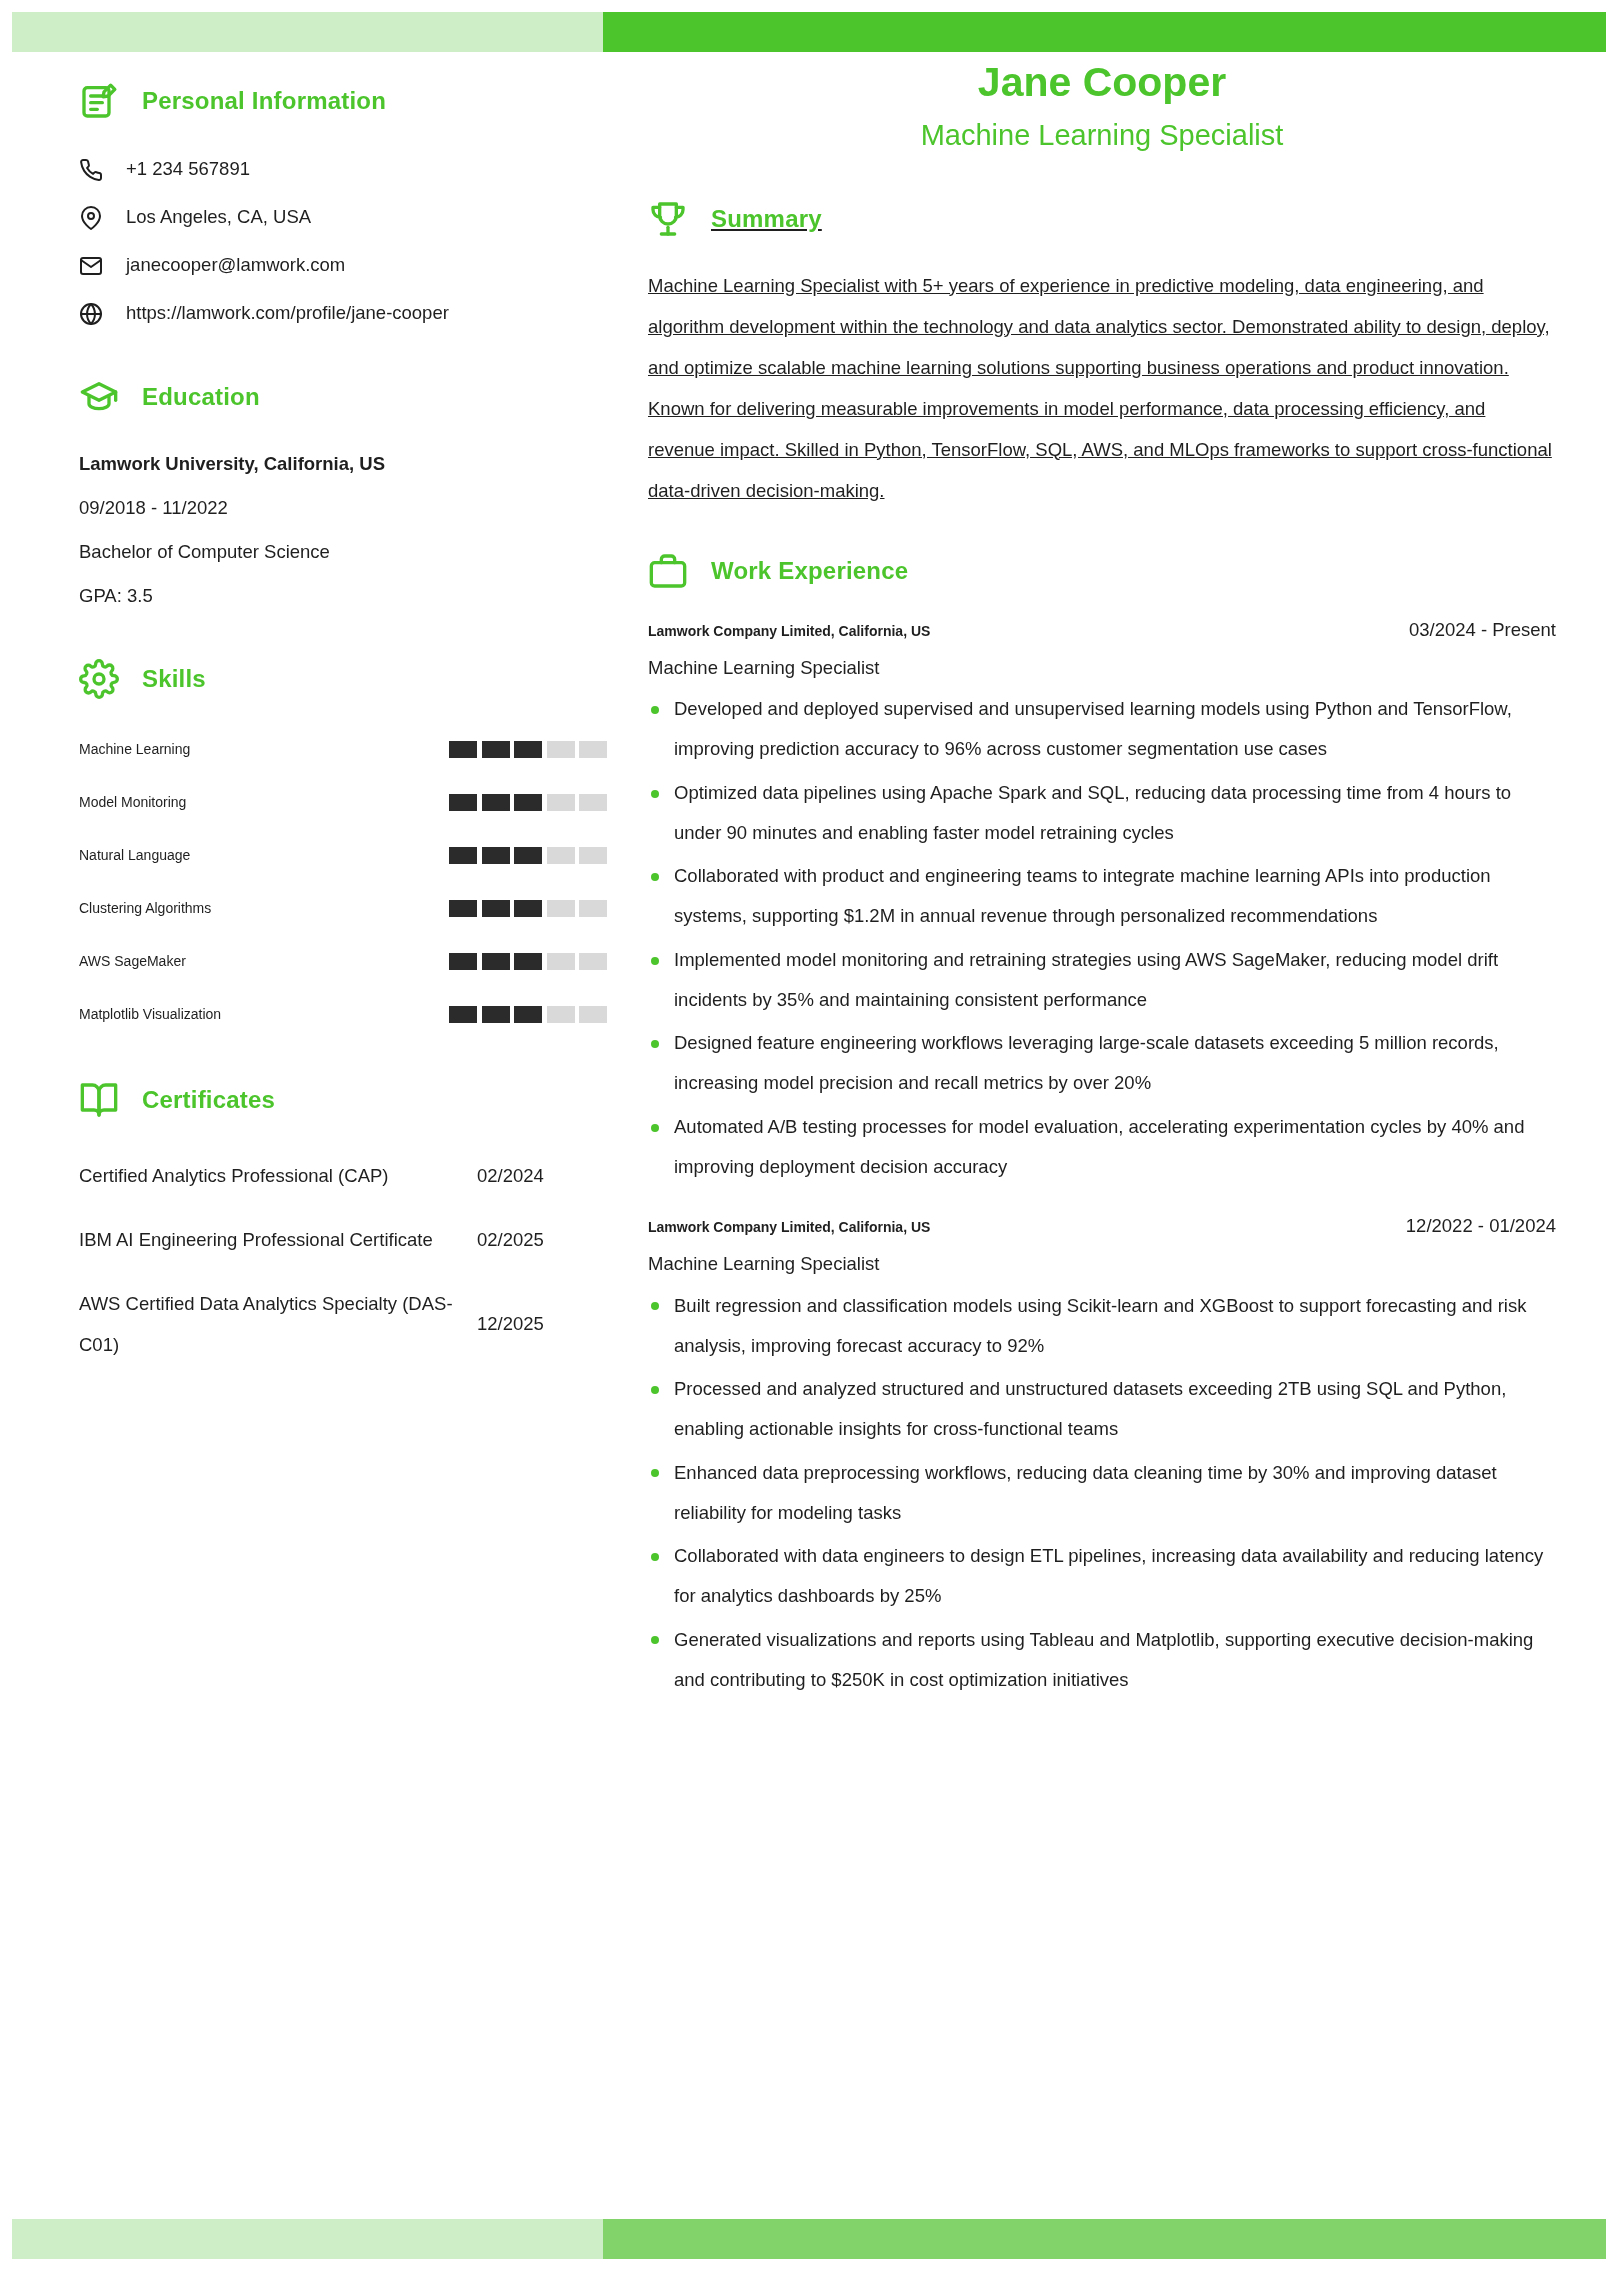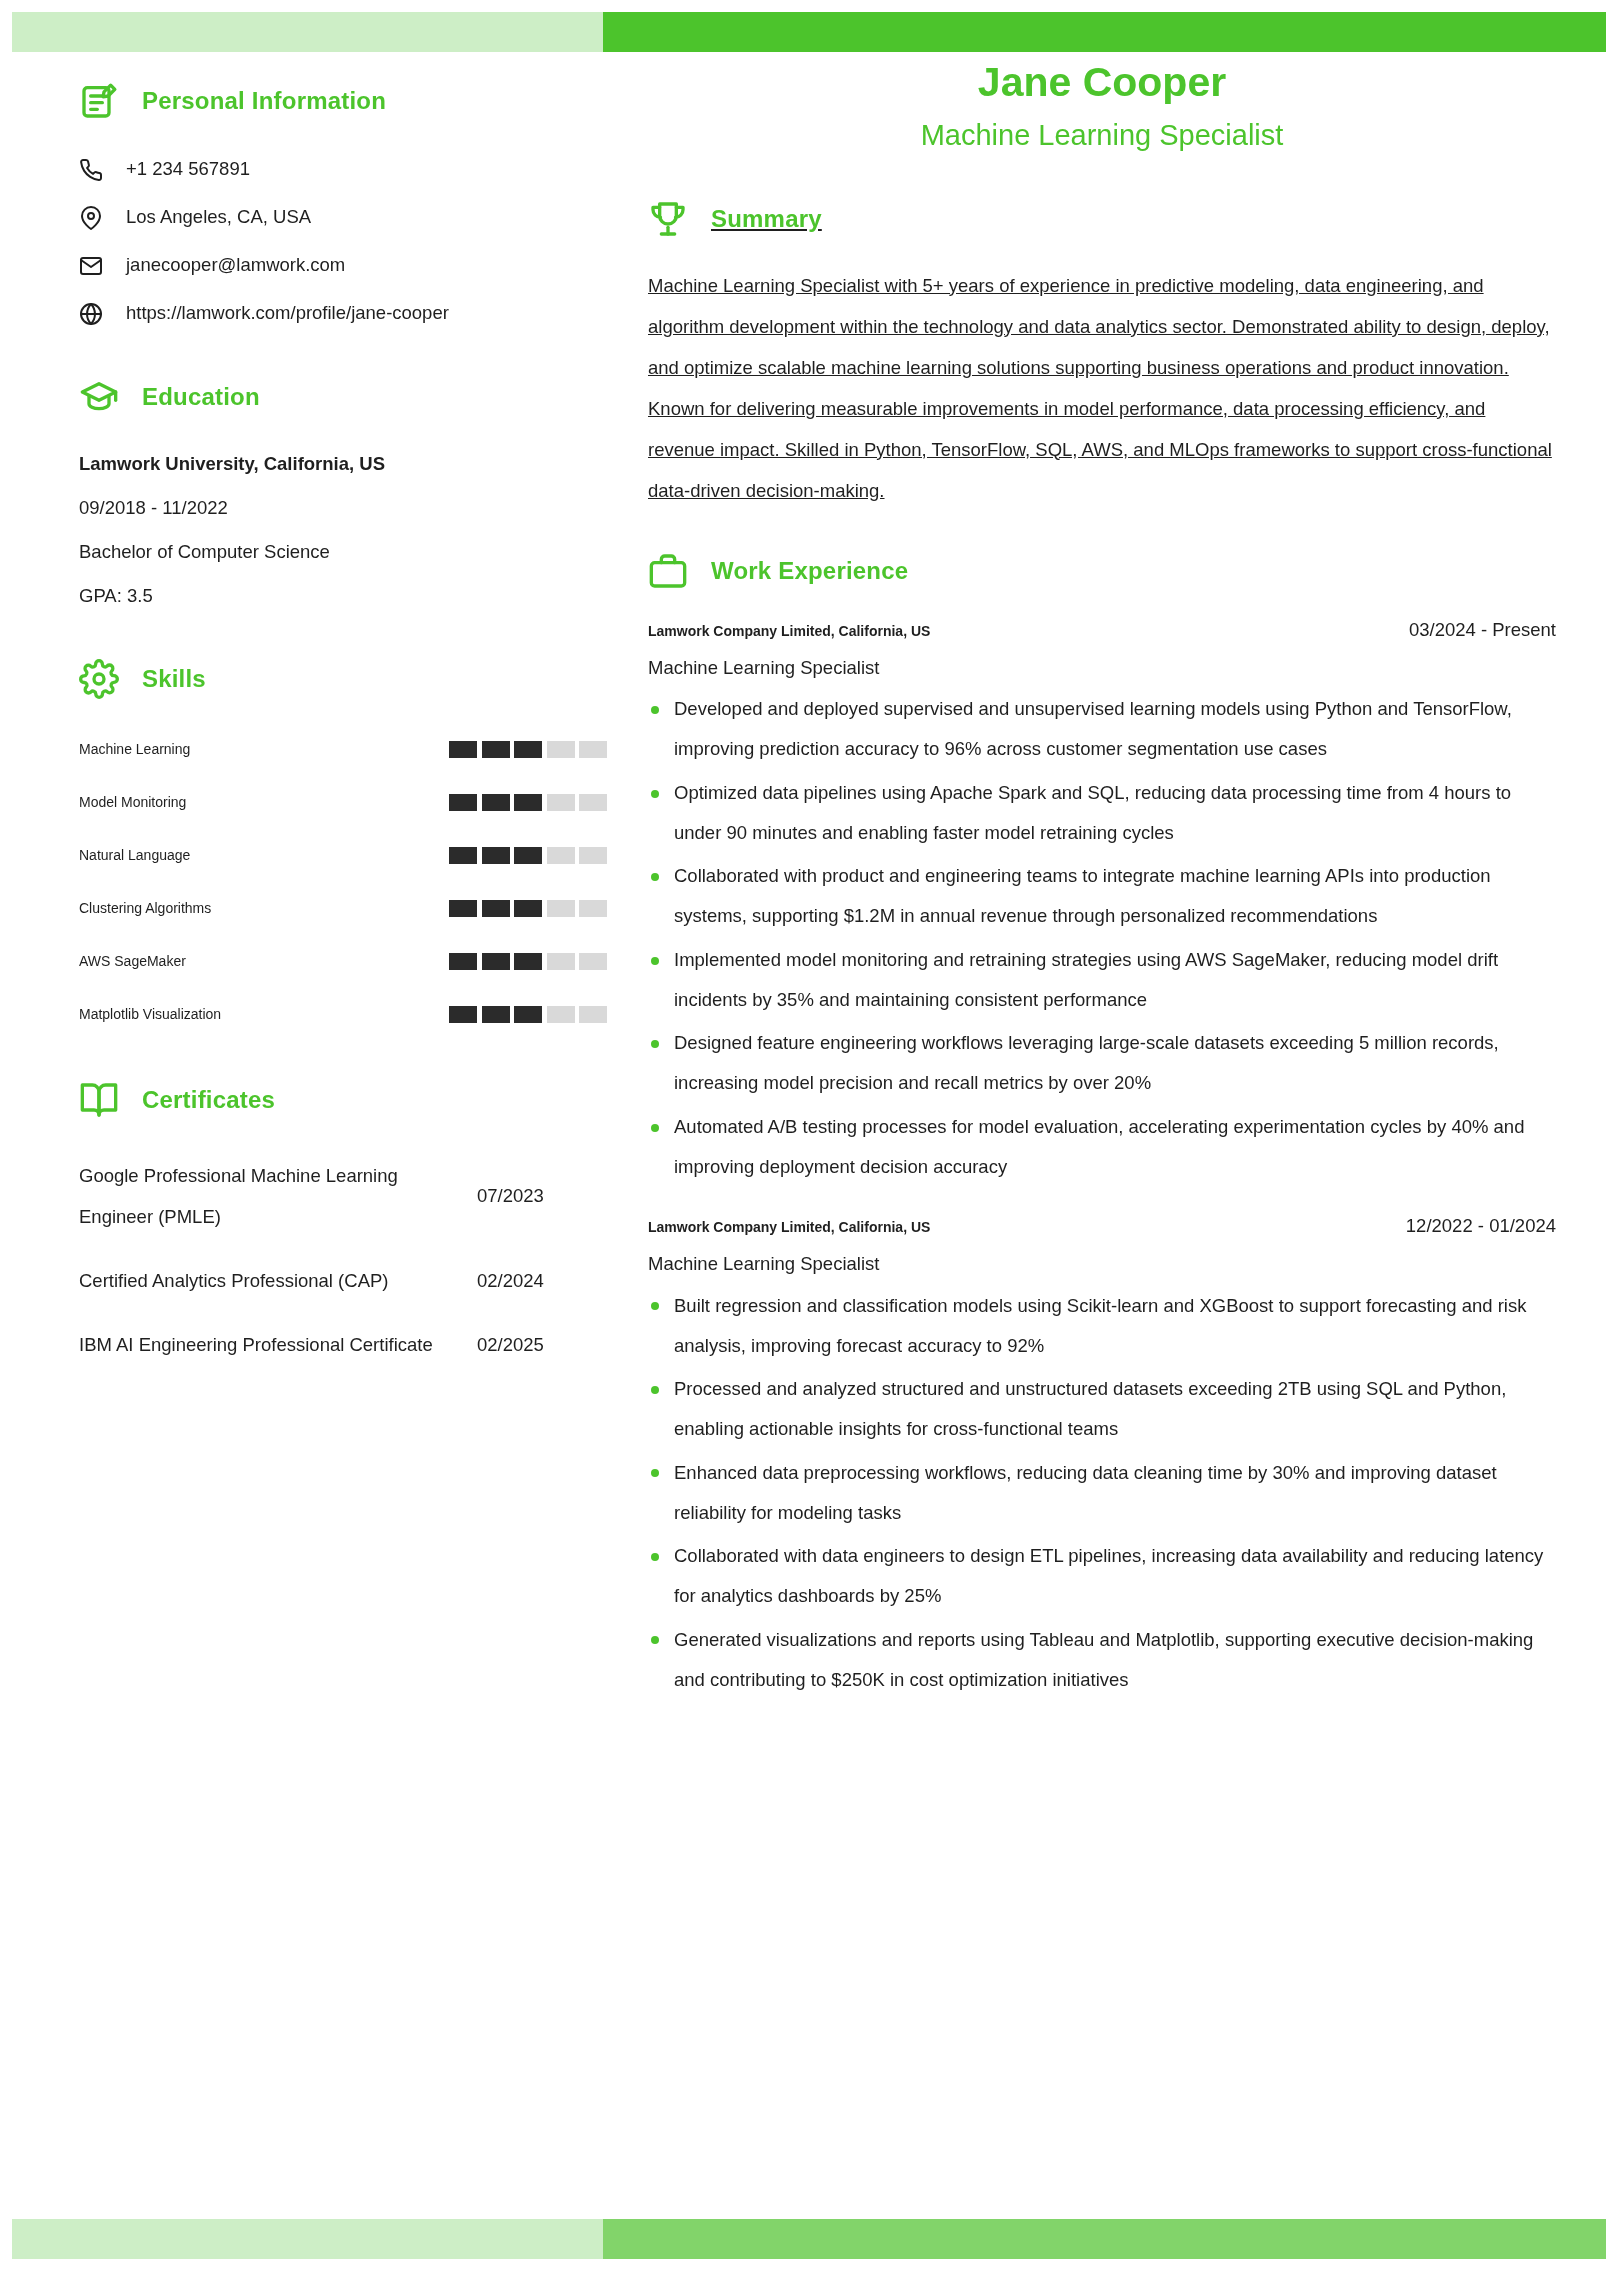--- a/index.html
+++ b/index.html
@@ -237,30 +237,30 @@
           <span class="icon">
             <svg viewBox="0 0 24 24">
                 <path d="M2 3h6a4 4 0 0 1 4 4v14a3 3 0 0 0-3-3H2z"></path>
                 <path d="M22 3h-6a4 4 0 0 0-4 4v14a3 3 0 0 1 3-3h7z"></path>
               </svg>
           </span>
           <h2>Certificates</h2>
         </div>
         <div class="certs-body">
           <div class="cert-row">
-            <span class="cert-name">Google Professional Machine Learning Engineer (PMLE)</span>
-            <span class="cert-date">07/2023</span>
-          </div>
-          <div class="cert-row">
             <span class="cert-name">Certified Analytics Professional (CAP)</span>
             <span class="cert-date">02/2024</span>
           </div>
           <div class="cert-row">
             <span class="cert-name">IBM AI Engineering Professional Certificate</span>
             <span class="cert-date">02/2025</span>
+          </div>
+          <div class="cert-row">
+            <span class="cert-name">AWS Certified Data Analytics Specialty (DAS-C01)</span>
+            <span class="cert-date">12/2025</span>
           </div>
         </div>
       </section>
 
     </aside>
 
     <main class="right-col">
 
       <h1 class="person-name">Jane Cooper</h1>
       <div class="person-title">Machine Learning Specialist</div>

